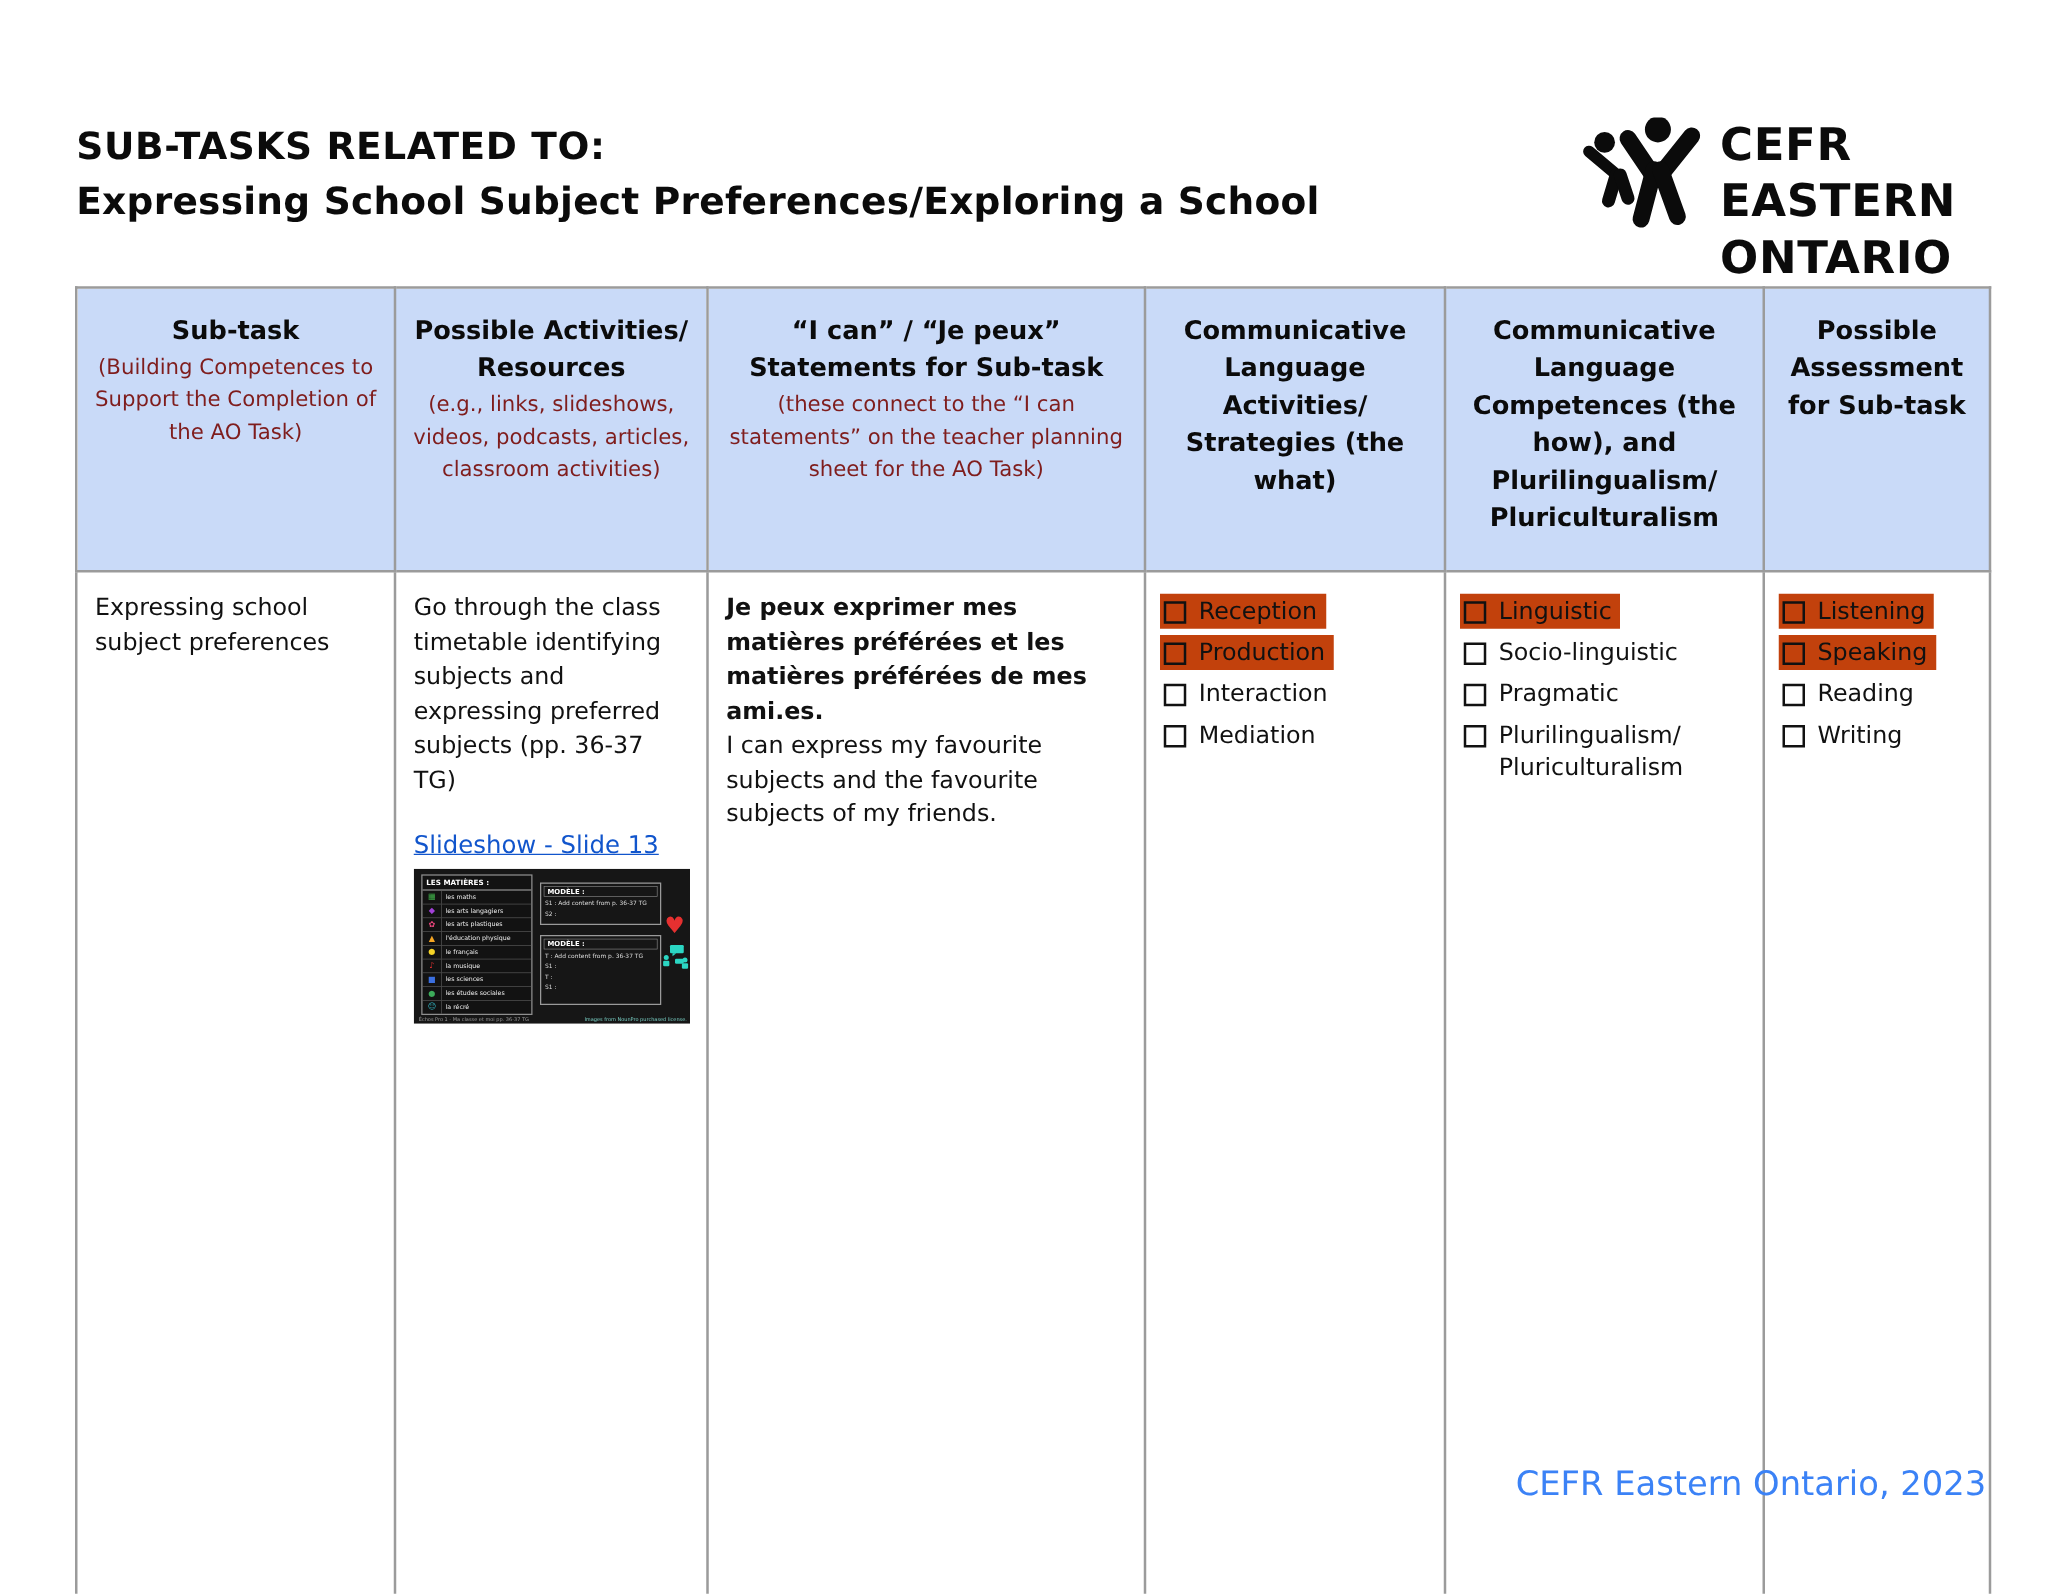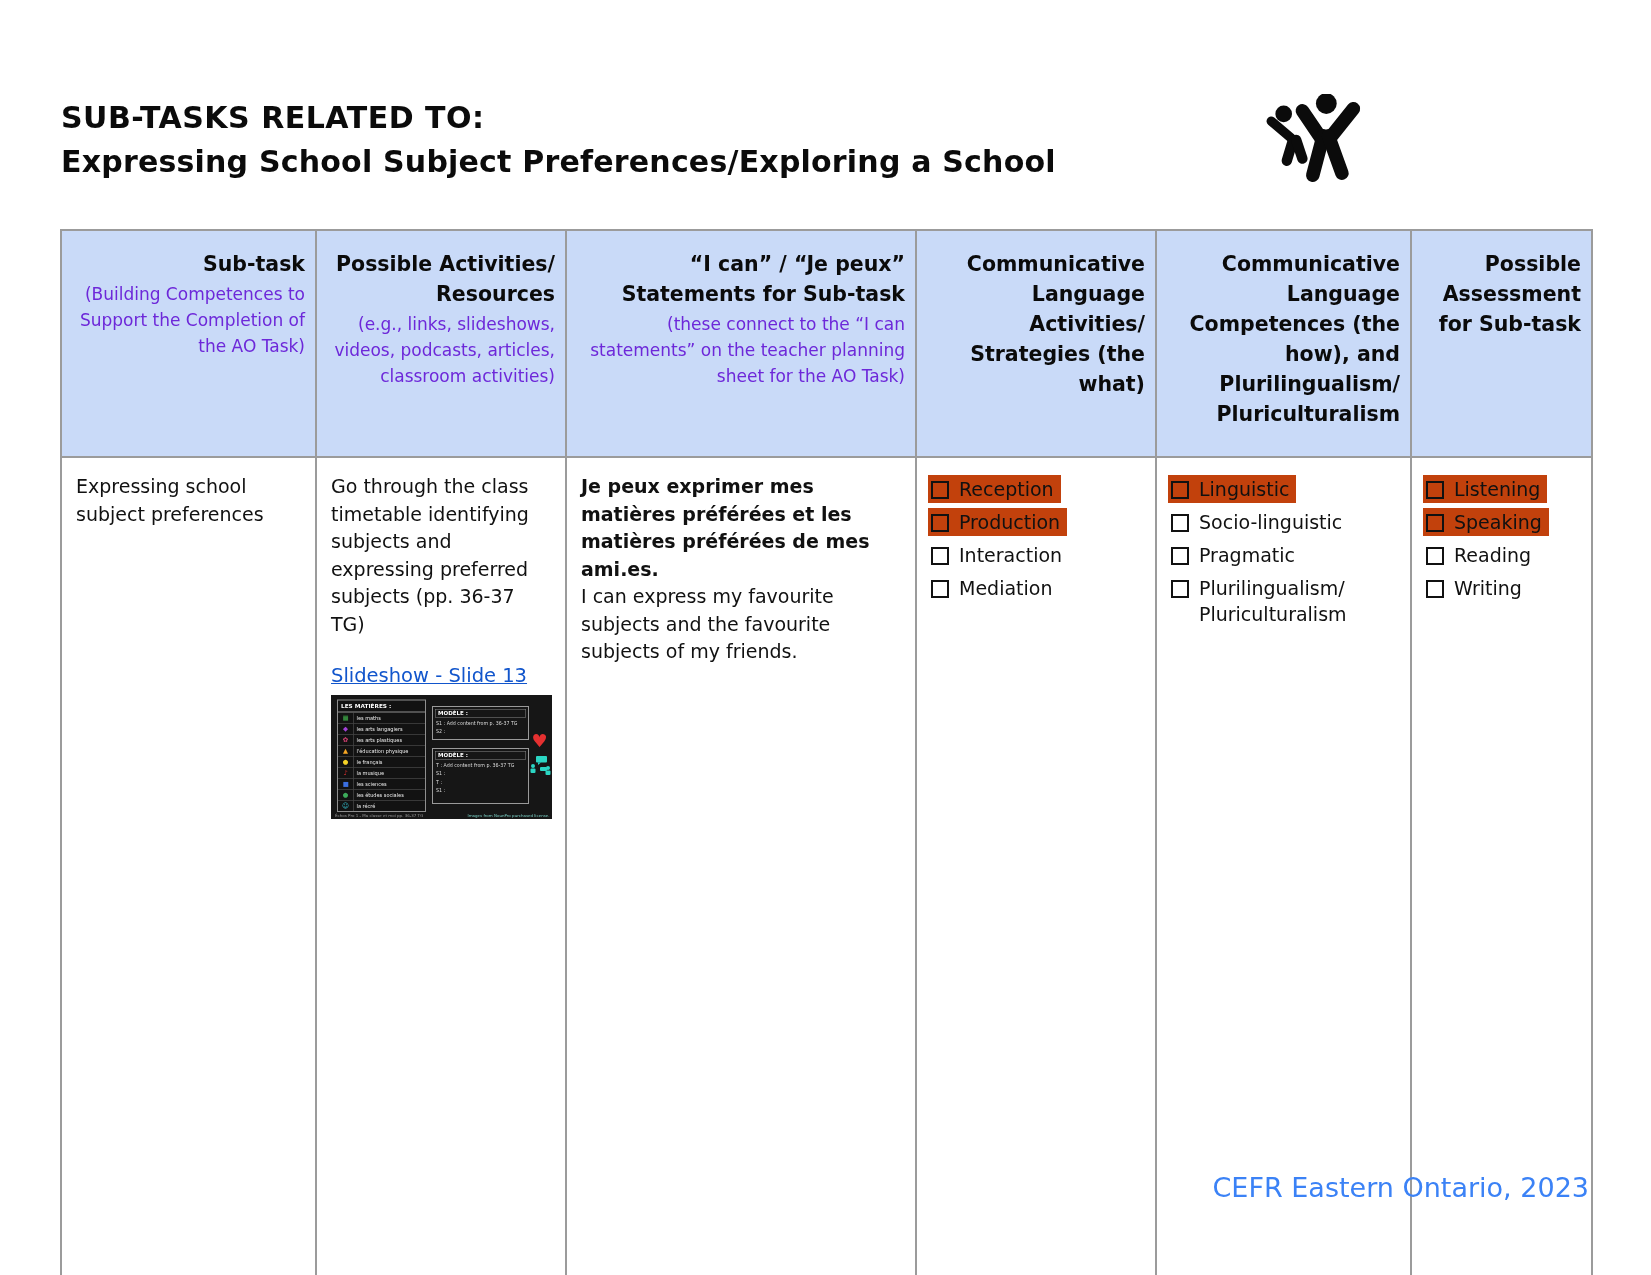--- a/index.html
+++ b/index.html
@@ -11,24 +11,24 @@
   .title-l2{font-size:30px;font-weight:bold;letter-spacing:.2px;line-height:44px;color:#0b0b0b;}
 
   
   .logo{position:absolute;left:1266px;top:94px;z-index:6;display:flex;}
   .logo-mark{width:104px;height:96px;flex:0 0 auto;}
   .logo-text{margin-left:6px;font-weight:bold;font-size:36px;line-height:45px;letter-spacing:.5px;color:#0b0b0b;}
 
   
   table.main{position:absolute;left:60px;top:229px;z-index:1;border-collapse:collapse;table-layout:fixed;width:1531px;}
   table.main th,table.main td{border:2px solid #9b9b9b;vertical-align:top;overflow:hidden;}
-  table.main th{background:#c9daf8;text-align:right;padding:18px 10px 10px 10px;height:227px;box-sizing:border-box;font-weight:normal;}
+  table.main th{background:#c9daf8;text-align:center;padding:18px 10px 10px 10px;height:227px;box-sizing:border-box;font-weight:normal;}
   table.main td{background:#ffffff;padding:15px 14px;height:822px;box-sizing:border-box;}
   .h-title{font-size:20.5px;font-weight:bold;line-height:30px;color:#0b0b0b;}
-  .h-note{font-size:17px;line-height:26px;margin-top:2px;color:#6d28d9;}
+  .h-note{font-size:17px;line-height:26px;margin-top:2px;color:#7f1d1d;}
   .body-text{font-size:19px;line-height:27.5px;}
   .bold-fr{font-size:19px;line-height:27.5px;font-weight:bold;}
 
   
   .doc-link{display:inline-block;margin-top:26px;font-size:19.5px;color:#1155cc;text-decoration:underline;cursor:pointer;}
 
   
   .cklist{margin-top:2px;}
   .ckline{line-height:28px;margin-bottom:0;}
   .ckrow{display:inline-flex;align-items:flex-start;padding:1px 7px 1px 3px;margin-left:-3px;}
@@ -75,20 +75,25 @@
       <path d="M60,44 L84,14" stroke-width="13"></path>
       <path d="M55,40 L45,78" stroke-width="13"></path>
       <path d="M60,40 L73,76" stroke-width="13"></path>
       <path d="M24,42 L5,26" stroke-width="9"></path>
       <path d="M26,44 L20,64" stroke-width="10"></path>
       <path d="M29,44 L35,62" stroke-width="10"></path>
     </g>
     <circle cx="58" cy="9" r="10" fill="#0b0b0b"></circle>
     <circle cx="17" cy="19" r="8" fill="#0b0b0b"></circle>
   </svg>
+  <div class="logo-text">
+    <div>CEFR</div>
+    <div>EASTERN</div>
+    <div>ONTARIO</div>
+  </div>
 </div>
 
 <table class="main">
   <colgroup>
     <col style="width:255px">
       <col style="width:250px">
       <col style="width:350px">
     <col style="width:240px">
       <col style="width:255px">
       <col style="width:181px">

